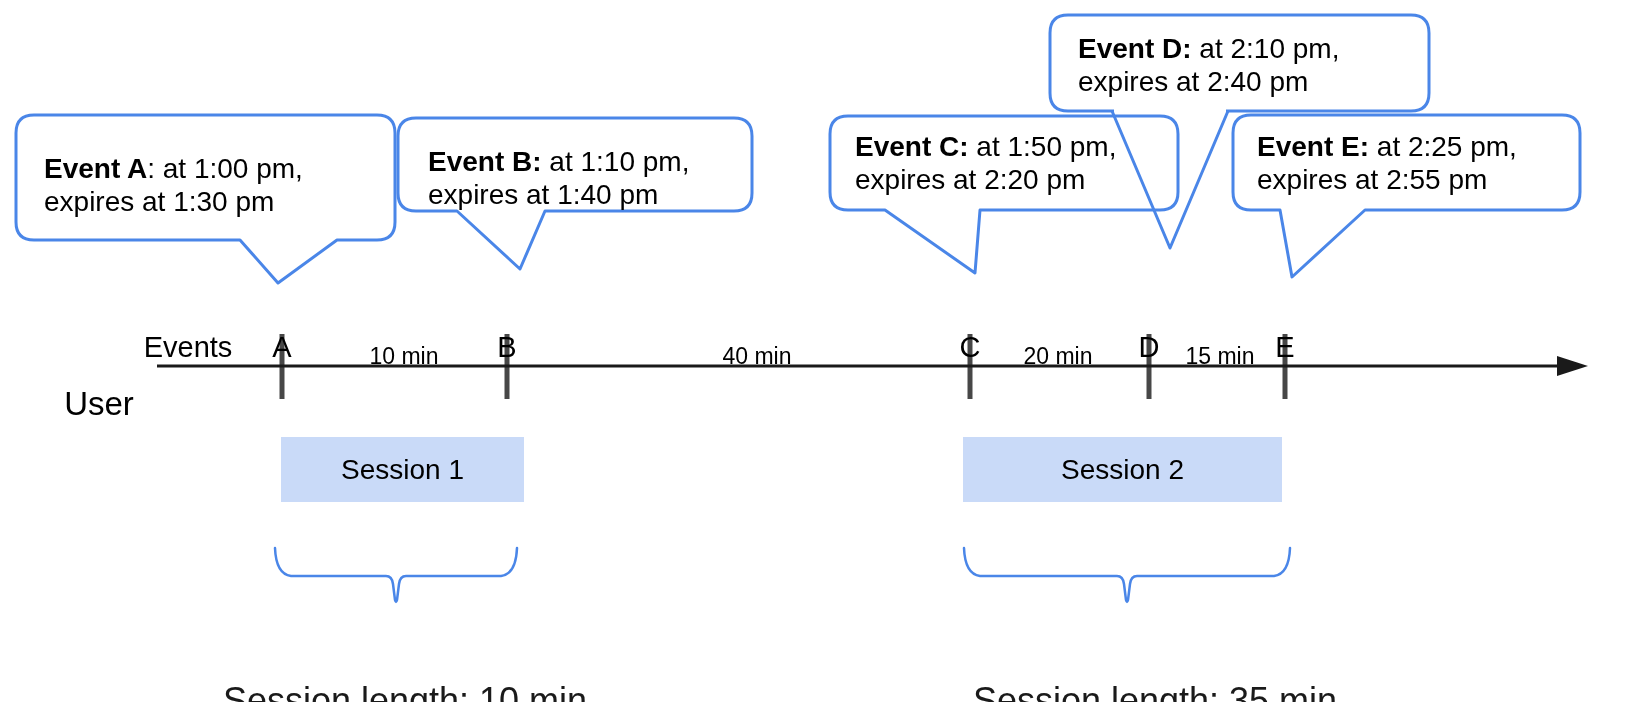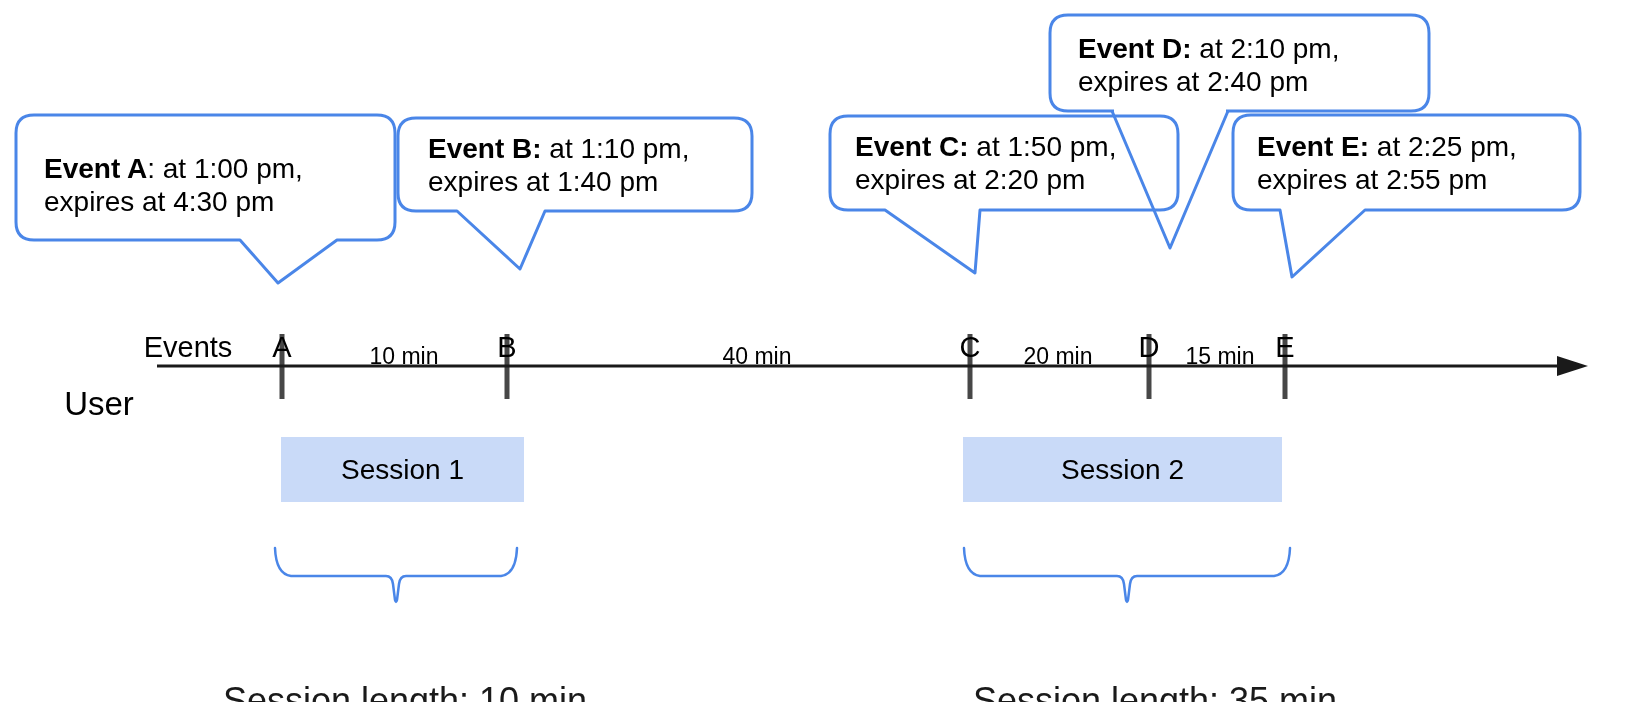--- a/index.html
+++ b/index.html
@@ -61,24 +61,24 @@
       <path d="M 1251 115 H 1562 Q 1580 115 1580 133 V 192 Q 1580 210 1562 210 H 1365 L 1292 277 L 1280 210 H 1251 Q 1233 210 1233 192 V 133 Q 1233 115 1251 115 Z" fill="#ffffff" stroke="#4a86e8" stroke-width="3" stroke-linejoin="round"></path>
       <path d="M 1068 15 H 1411 Q 1429 15 1429 33 V 93 Q 1429 111 1411 111 H 1068 Q 1050 111 1050 93 V 33 Q 1050 15 1068 15 Z" fill="#ffffff" stroke="#4a86e8" stroke-width="3" stroke-linejoin="round"></path>
       <line x1="1114" y1="111" x2="1226" y2="111" stroke="#ffffff" stroke-width="5"></line>
       <polyline points="1112,111 1170,248 1228,111" fill="none" stroke="#4a86e8" stroke-width="3" stroke-linejoin="round"></polyline>
       <path d="M 275 548 Q 276 574 291 576 L 386 576 Q 392 576 393 584 L 395 600 Q 396 604 397 600 L 399 584 Q 400 576 406 576 L 501 576 Q 516 574 517 548" fill="none" stroke="#4a86e8" stroke-width="2.5" stroke-linecap="round"></path>
       <path d="M 964 548 Q 965 574 980 576 L 1117 576 Q 1123 576 1124 584 L 1126 600 Q 1127 604 1128 600 L 1130 584 Q 1131 576 1137 576 L 1274 576 Q 1289 574 1290 548" fill="none" stroke="#4a86e8" stroke-width="2.5" stroke-linecap="round"></path>
     </svg>
 
   <div class="callout-text" style="left:44px;top:122px;height:125px;">
     <div><b>Event A</b><span>: at 1:00 pm,</span></div>
-    <div>expires at 4:30 pm</div>
+    <div>expires at 1:30 pm</div>
   </div>
 
-  <div class="callout-text" style="left:428px;top:118px;height:93px;">
+  <div class="callout-text" style="left:428px;top:118px;height:93px;justify-content:flex-end;">
     <div><b>Event B:</b><span> at 1:10 pm,</span></div>
     <div>expires at 1:40 pm</div>
   </div>
 
   <div class="callout-text" style="left:855px;top:116px;height:94px;">
     <div><b>Event C:</b><span> at 1:50 pm,</span></div>
     <div>expires at 2:20 pm</div>
   </div>
 
   <div class="callout-text" style="left:1078px;top:17px;height:96px;">

